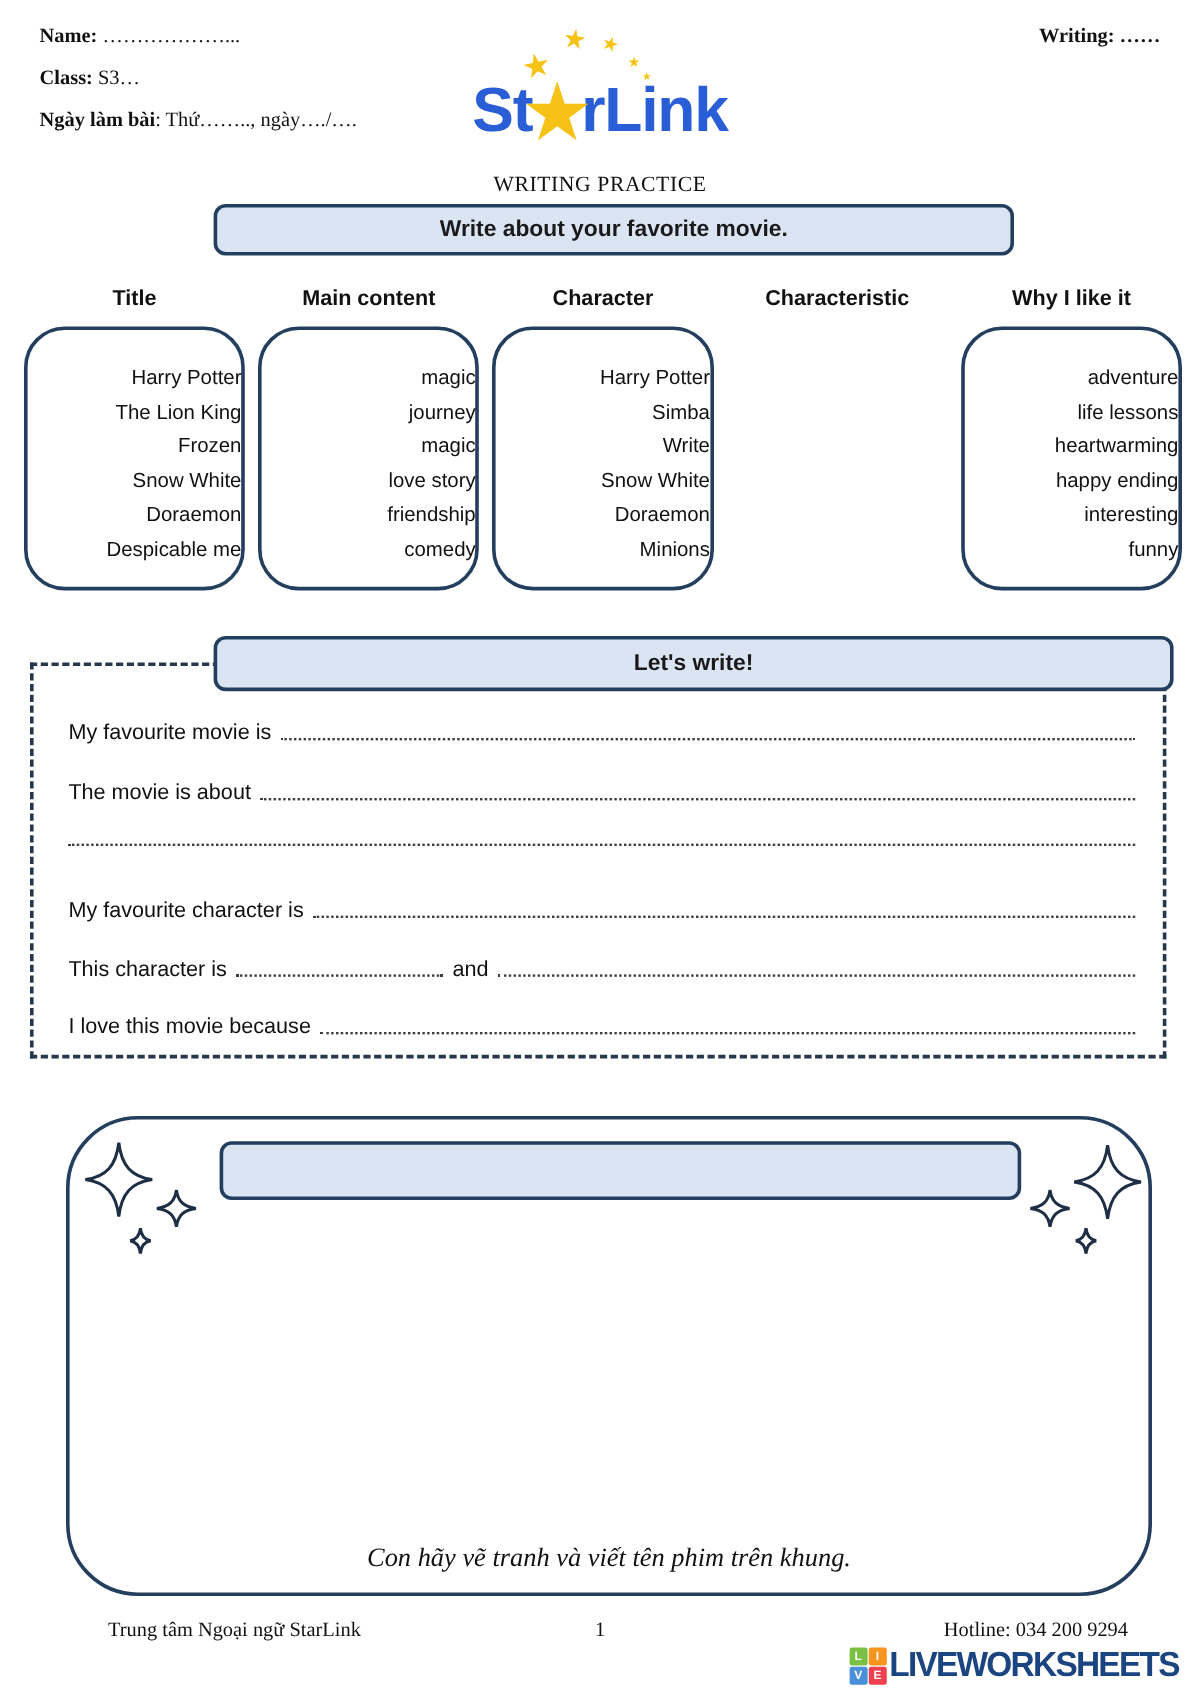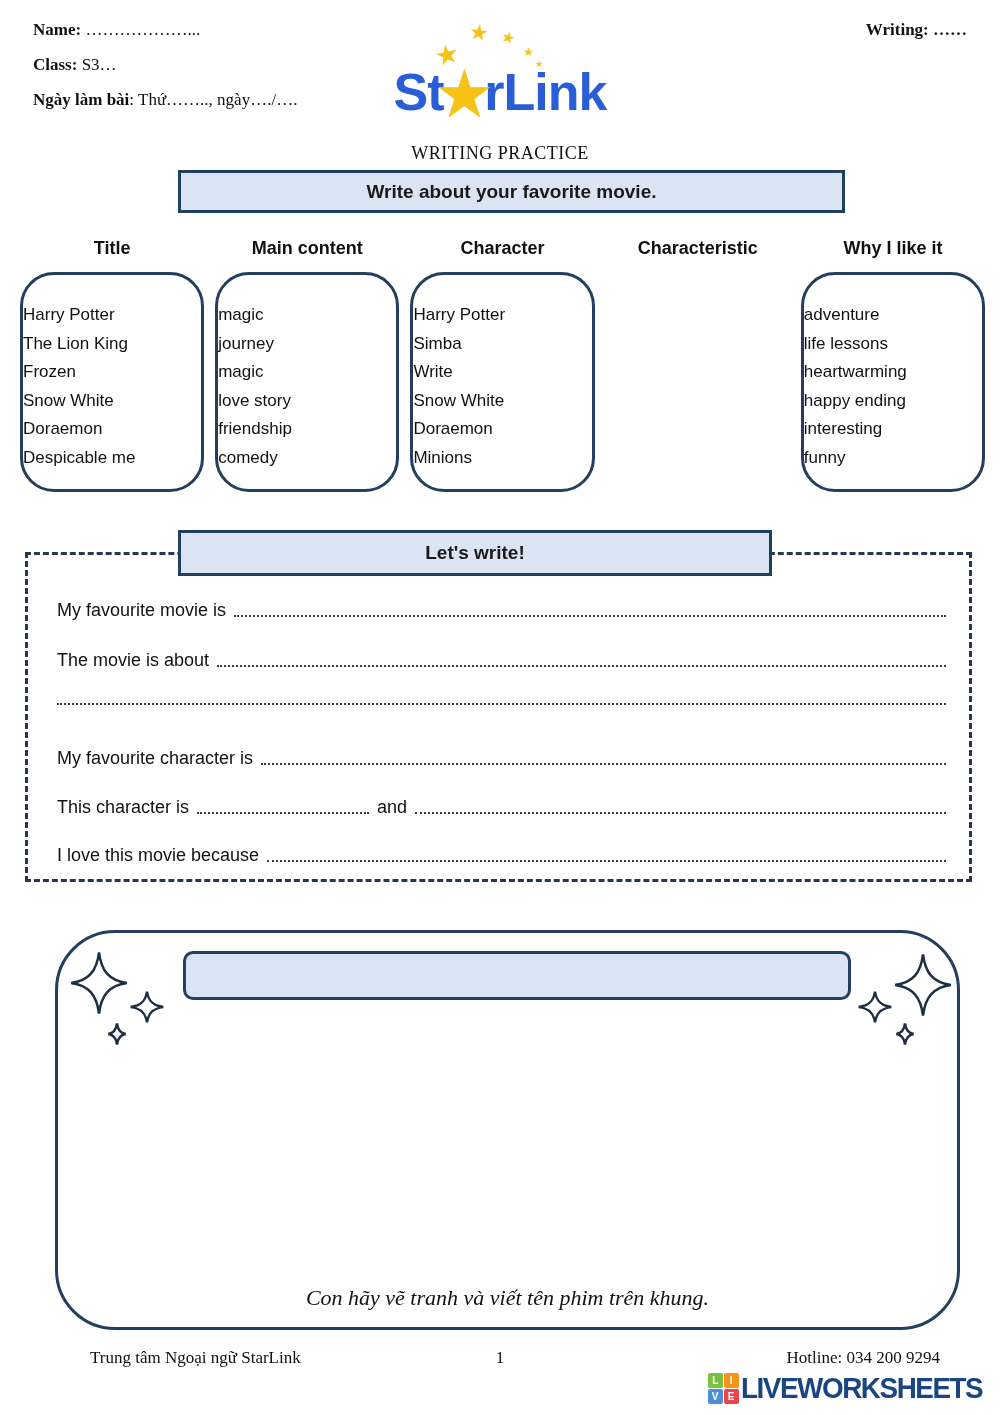--- a/index.html
+++ b/index.html
@@ -28,29 +28,29 @@
   .m1{left:70px;top:26px;font-size:27px;transform:rotate(-12deg);}
   .m2{left:104px;top:6px;font-size:22px;transform:rotate(8deg);}
   .m3{left:136px;top:14px;font-size:16px;transform:rotate(18deg);}
   .m4{left:158px;top:30px;font-size:12px;transform:rotate(0deg);}
   .m5{left:170px;top:44px;font-size:9px;}
 
   
   .page-title{position:absolute;left:0;top:143px;width:100%;text-align:center;font-family:"Liberation Serif",serif;font-weight:normal;font-size:18px;letter-spacing:.5px;color:var(--ink);}
 
   
-  .banner{background:var(--banner-fill);border:3px solid var(--navy);border-radius:0;display:flex;align-items:center;justify-content:center;font-weight:bold;color:#1a1a1a;}
+  .banner{background:var(--banner-fill);border:3px solid var(--navy);border-radius:10px;display:flex;align-items:center;justify-content:center;font-weight:bold;color:#1a1a1a;}
   .banner1{position:absolute;left:178px;top:170px;width:667px;height:43px;font-size:19px;}
-  .banner2{position:absolute;left:178px;top:530px;width:594px;height:46px;font-size:19px;z-index:3;}
+  .banner2{position:absolute;left:178px;top:530px;width:800px;height:46px;font-size:19px;z-index:3;}
 
   
   .cols{position:absolute;left:20px;top:238px;width:965px;display:flex;gap:11px;}
   .col{flex:1;display:flex;flex-direction:column;}
   .col-header{text-align:center;font-weight:bold;font-size:18px;color:var(--ink);height:34px;}
-  .col-box{height:220px;border:3px solid var(--navy);border-radius:34px;background:#fff;padding-top:26px;text-align:left;}
+  .col-box{height:220px;border:3px solid var(--navy);border-radius:34px;background:#fff;padding-top:26px;text-align:right;}
   .col-box .list-item{font-size:17px;line-height:28.5px;color:var(--ink);}
 
   
   .dashed-box{position:absolute;left:25px;top:552px;width:947px;height:330px;border:3px dashed #27384c;z-index:1;}
   .wrow{position:absolute;left:57px;right:54px;display:flex;align-items:flex-end;font-size:18px;color:var(--ink);z-index:2;}
   .wrow .lbl{white-space:nowrap;padding-right:8px;}
   .wrow .mid{white-space:nowrap;padding:0 8px;}
   .dotline{flex:1;border-bottom:2px dotted #3c3c3c;margin-bottom:4px;}
   .dotshort{flex:0 0 172px;border-bottom:2px dotted #3c3c3c;margin-bottom:4px;}
   .r1{top:600px;} .r2{top:650px;} .r3{top:703px;} .r4{top:748px;} .r5{top:797px;} .r6{top:845px;}

